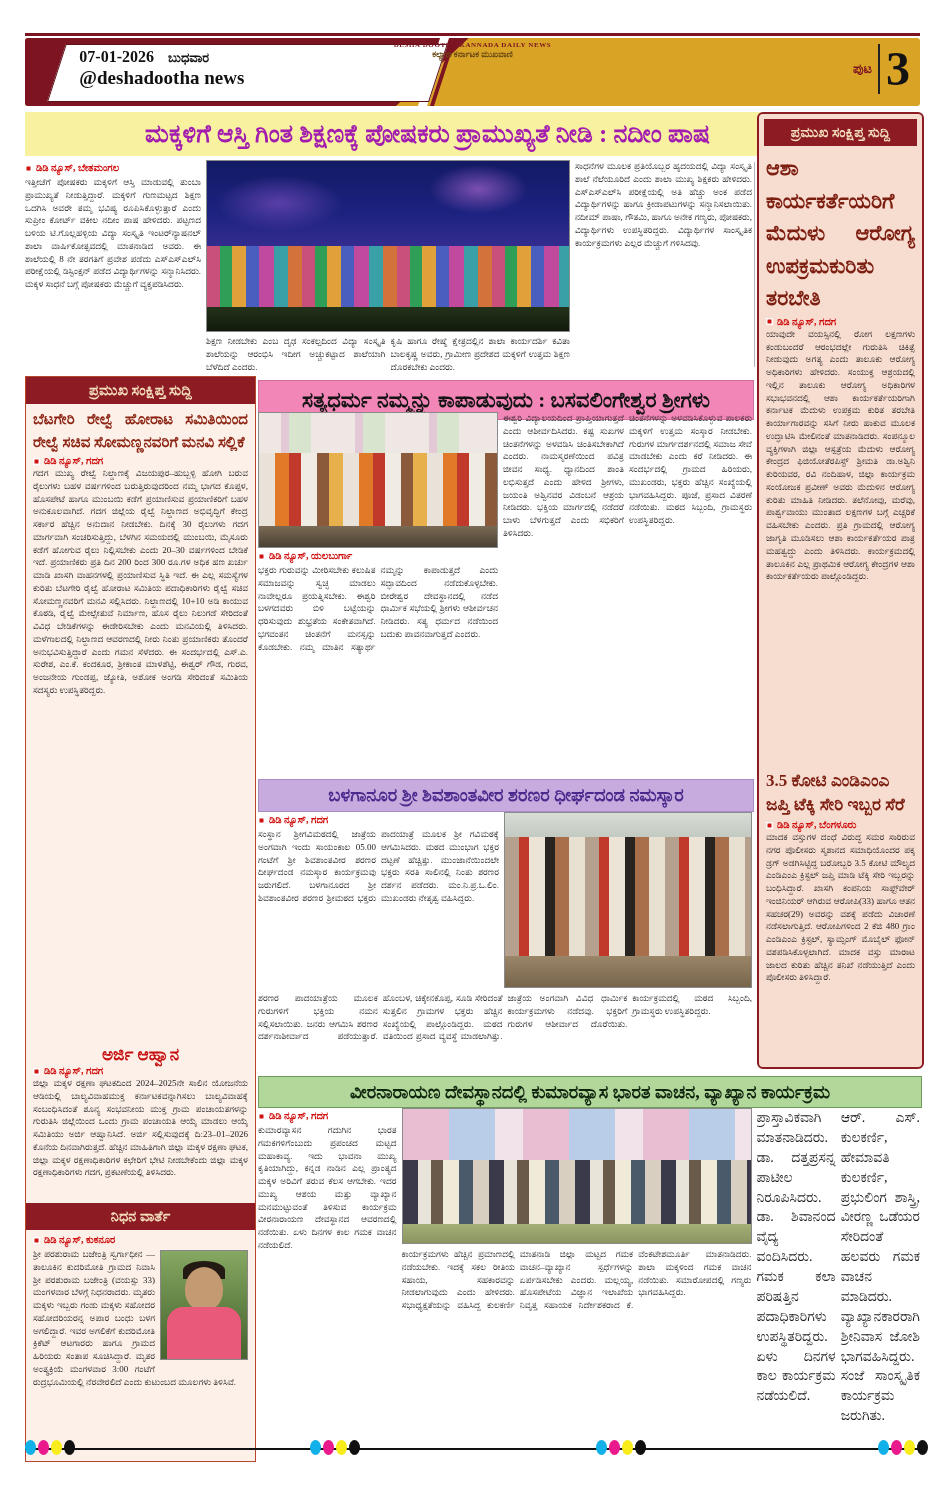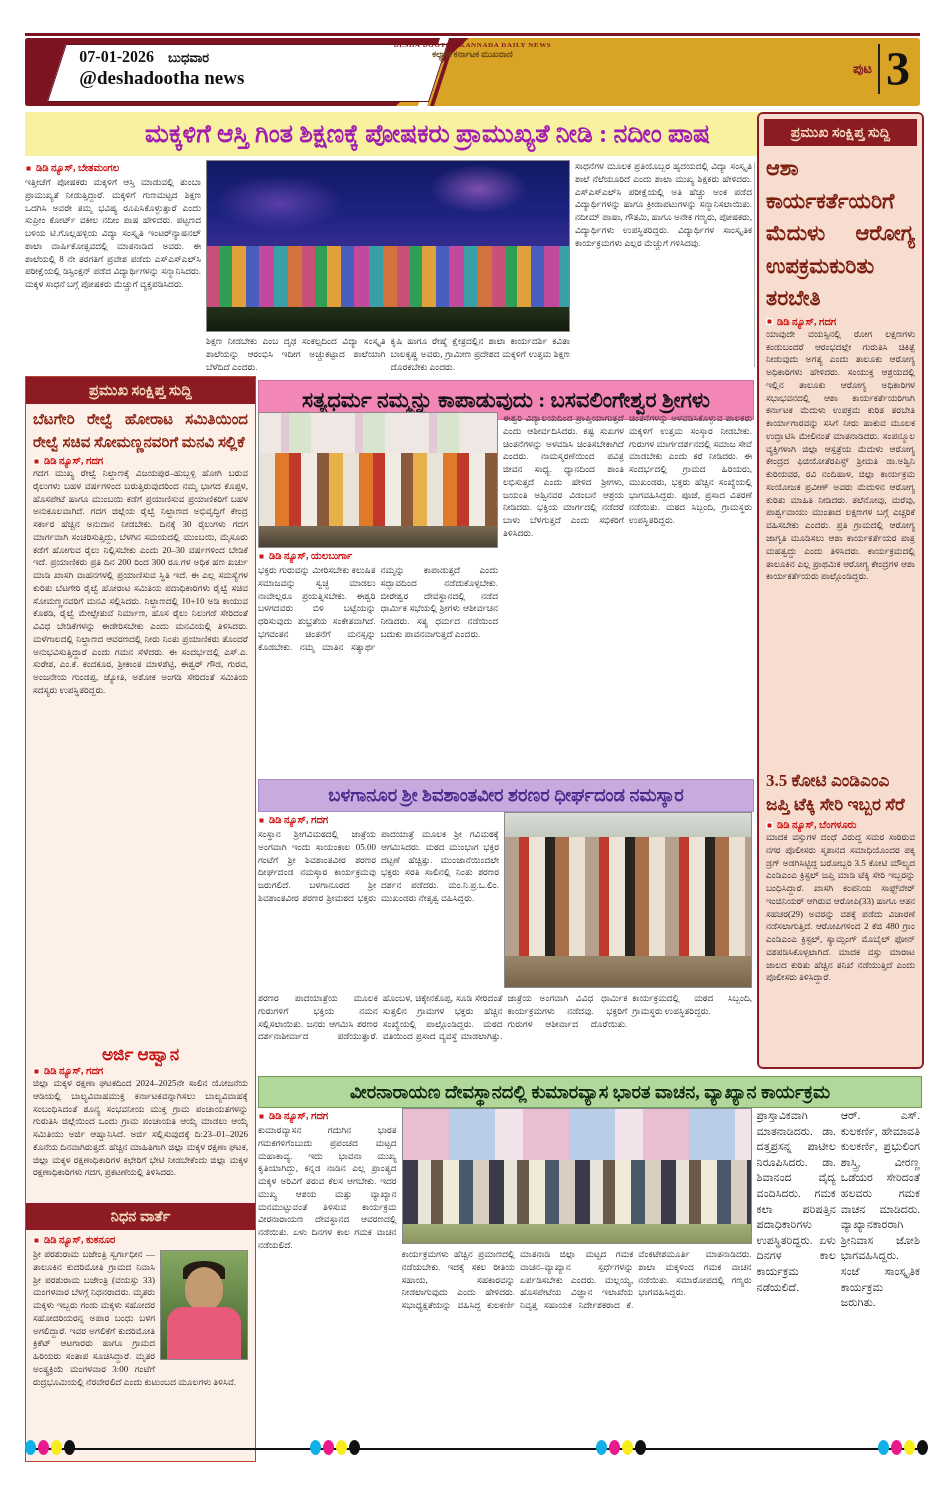--- a/index.html
+++ b/index.html
@@ -118,21 +118,21 @@
       repeating-linear-gradient(90deg,#b4a08c 0 14px,#c0392b 14px 24px,#ece4d6 24px 40px,#2a2420 40px 50px,#a86f4a 50px 64px,#e8e0d0 64px 80px);}
   .ph3 .dirt{top:82%;height:18%;background:linear-gradient(180deg,#9a8568,#77654c);}
   .bala .row2{margin-top:4px;height:76px;}
 
   
   .kumara{left:258px;top:1108px;width:662px;height:338px;display:flex;gap:5px;}
   .kumara .c1{width:140px;}
   .kumara .cc{width:350px;}
   .kumara .c4{width:80px;}
   .kumara .c5{width:80px;}
-  .kumara .c4 .body-txt,.kumara .c5 .body-txt{font-size:11px;height:330px;}
+  .kumara .c4 .body-txt,.kumara .c5 .body-txt{font-size:14px;height:330px;}
   .kumara .c1 .body-txt{height:315px;}
   .ph4{width:348px;height:134px;}
   .ph4 .banner{top:0;height:42%;background:
       repeating-linear-gradient(90deg,#e9bed2 0 46px,#b9cde9 46px 92px,#f2e3ea 92px 120px);}
   .ph4 .people4{top:38%;height:50%;filter:blur(.6px);background:
       repeating-linear-gradient(90deg,#3a3a4a 0 15px,#e8e4da 15px 28px,#6a5a4a 28px 40px,#f0ead8 40px 56px,#4a5a6a 56px 70px,#d8cfc0 70px 86px);}
   .ph4 .floor4{top:86%;height:14%;background:linear-gradient(180deg,#a3af77,#8a9560);}
   .kumara .cc .cols3{height:194px;margin-top:4px;}
 
   

